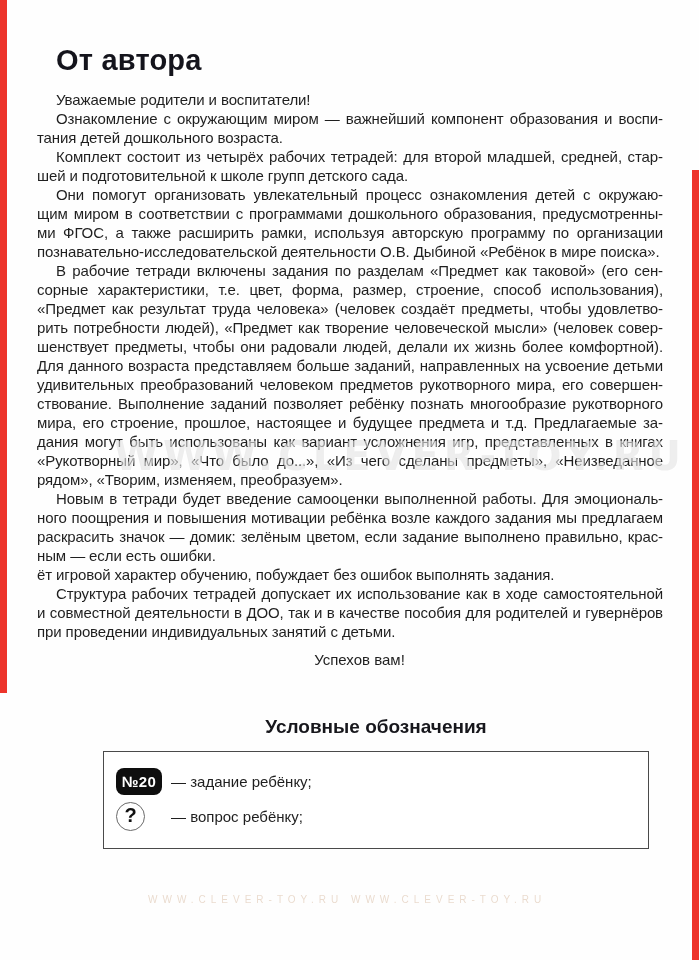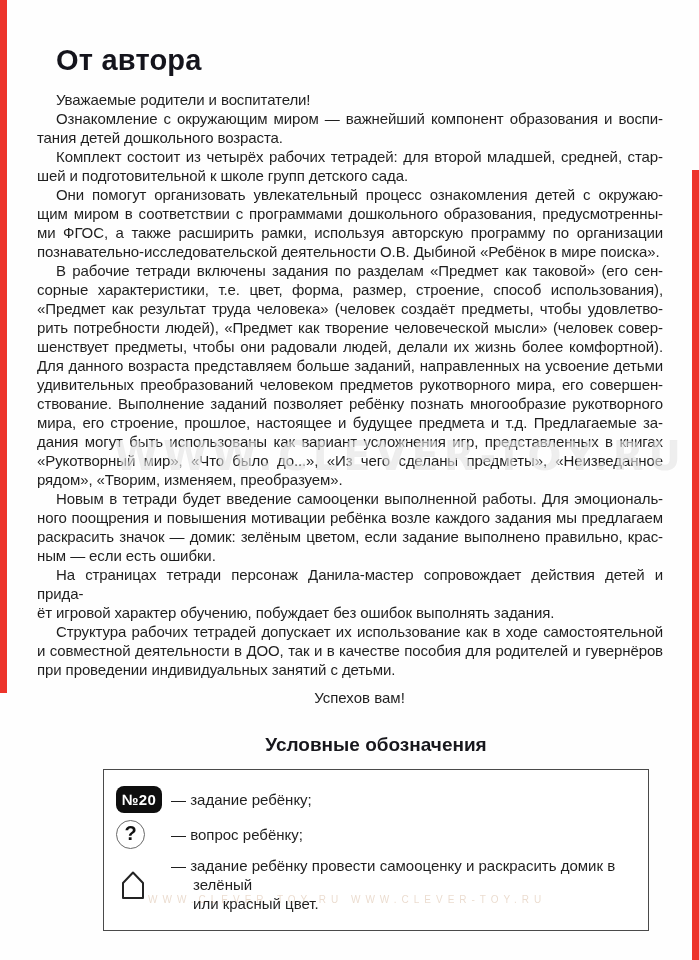--- a/index.html
+++ b/index.html
@@ -22,21 +22,21 @@
   .line {
     font-size:15px; line-height:19px;
     text-align:justify; text-align-last:justify;
     letter-spacing:-0.1px;
   }
   .line.first { text-indent:19px; }
   .line.last  { text-align-last:auto; }
 
   .closing { margin-top:9px; font-size:15px; line-height:19px; text-indent:19px;text-align:center; }
 
-  .legend-section { margin-left:66px; width:546px; margin-top:27px; }
+  .legend-section { margin-left:66px; width:546px; margin-top:47px; }
   .legend-heading { text-align:center; font-size:19px; font-weight:700; color:#17171c; margin:0; }
   .legend-box {
     margin-top:13px; border:1.5px solid #4a4a4a; background:#fff;
     padding:9px 14px 10px 12px; box-sizing:border-box;
   }
   .legend-row { display:flex; align-items:center; margin:7px 0; }
   .icon-cell { flex:0 0 55px; display:flex; justify-content:flex-start; }
   .legend-label {
     font-size:15px; line-height:19px; color:#1f1f1f;
     padding-left:22px; text-indent:-22px; white-space:pre-line;
@@ -111,21 +111,20 @@
           <div class="line">«Рукотворный мир», «Что было до...», «Из чего сделаны предметы», «Неизведанное</div>
           <div class="line last">рядом», «Творим, изменяем, преобразуем».</div>
         </div>
         <div class="para">
           <div class="line first">Новым в тетради будет введение самооценки выполненной работы. Для эмоциональ-</div>
           <div class="line">ного поощрения и повышения мотивации ребёнка возле каждого задания мы предлагаем</div>
           <div class="line">раскрасить значок — домик: зелёным цветом, если задание выполнено правильно, крас-</div>
           <div class="line last">ным — если есть ошибки.</div>
         </div>
         <div class="para">
-          <div class="line first">На страницах тетради персонаж Данила-мастер сопровождает действия детей и прида-</div>
           <div class="line last">ёт игровой характер обучению, побуждает без ошибок выполнять задания.</div>
         </div>
         <div class="para">
           <div class="line first">Структура рабочих тетрадей допускает их использование как в ходе самостоятельной</div>
           <div class="line">и совместной деятельности в ДОО, так и в качестве пособия для родителей и гувернёров</div>
           <div class="line last">при проведении индивидуальных занятий с детьми.</div>
         </div>
       </div>
 
     <div class="closing">Успехов вам!</div>
@@ -144,28 +143,17 @@
 
         <div class="legend-row">
           <div class="icon-cell">
             <div class="qcircle">
               <span>?</span>
             </div>
           </div>
           <div class="legend-label">— вопрос ребёнку;</div>
         </div>
 
-        <div class="legend-row">
-          <div class="icon-cell">
-            <div class="house">
-              <svg width="34" height="32" viewBox="0 0 34 32">
-                <polygon points="7,29 7,14 17,3.5 27,14 27,29" fill="#ffffff" stroke="#232323" stroke-width="2" stroke-linejoin="round"></polygon>
-              </svg>
-            </div>
-          </div>
-          <div class="legend-label">— задание ребёнку провести самооценку и раскрасить домик в зелёный
-или красный цвет.</div>
-        </div>
 
       </div>
     </div>
   </div>
 </div>
 
 </body></html>

